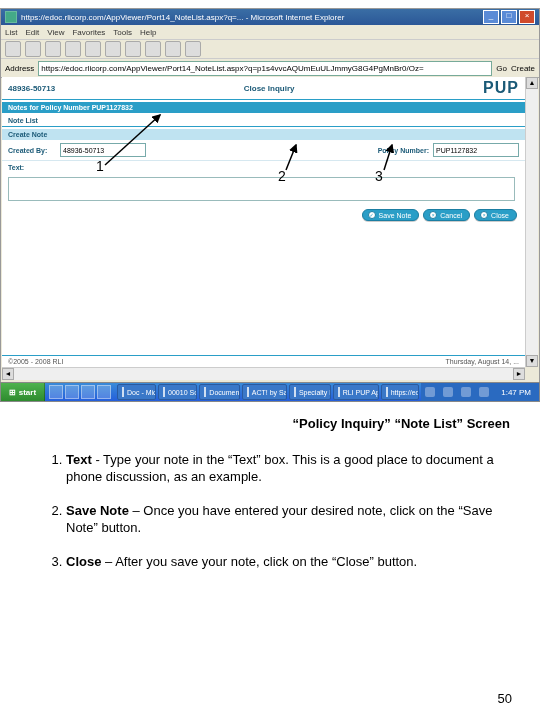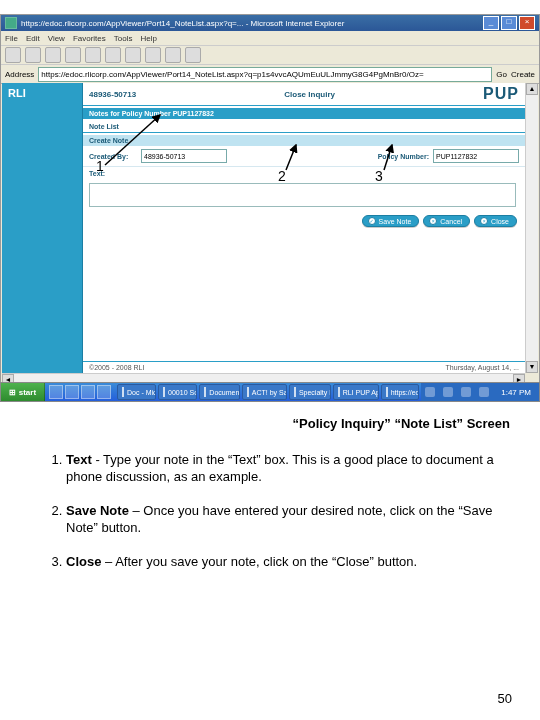--- a/index.html
+++ b/index.html
@@ -10,21 +10,21 @@
     font-family: Arial, sans-serif;
     font-size: 11px;
     background: #fff;
     color: #000;
   }
   .page { width: 540px; height: 720px; position: relative; }
 
   
   .shot {
     position: absolute;
-    left: 0; top: 14px;
+    left: 0; top: 8px;
     width: 540px;
     height: 380px;
     border: 1px solid #999;
     box-sizing: border-box;
     background: #ece9d8; 
     font-size: 8px;
   }
   .titlebar {
     height: 16px;
     background: linear-gradient(#3a6ea5, #2b5797);
@@ -181,21 +181,21 @@
     <div class="titlebar">
       <div class="t-icon"></div>
       <span>https://edoc.rlicorp.com/AppViewer/Port14_NoteList.aspx?q=... - Microsoft Internet Explorer</span>
       <div class="spacer"></div>
       <div class="winbtn">_</div>
       <div class="winbtn">□</div>
       <div class="winbtn close">×</div>
     </div>
 
     <div class="menubar">
-      <span>File</span>
+      <span>List</span>
       <span>Edit</span>
       <span>View</span>
       <span>Favorites</span>
       <span>Tools</span>
       <span>Help</span>
     </div>
 
     <div class="toolbar">
       <div class="tb-icon"></div>
       <div class="tb-icon"></div>
@@ -211,23 +211,20 @@
 
     <div class="addrbar">
       <span>Address</span>
       <input type="text" value="https://edoc.rlicorp.com/AppViewer/Port14_NoteList.aspx?q=p1s4vvcAQUmEuULJmmyG8G4PgMnBr0/Oz=" style="">
       <span>Go</span>
       <span>Create</span>
     </div>
 
     <div class="viewport">
       <div class="content-wrap">
-        <div class="leftnav">
-          <span>RLI</span>
-        </div>
         <div class="maincol">
           <div class="hdrrow">
             <span>48936-50713</span>
             <span class="hsp"></span>
             <span>Close Inquiry</span>
             <span class="hsp"></span>
             <span class="pup">PUP</span>
           </div>
 
           <div class="barlabel">Notes for Policy Number PUP1127832</div>

